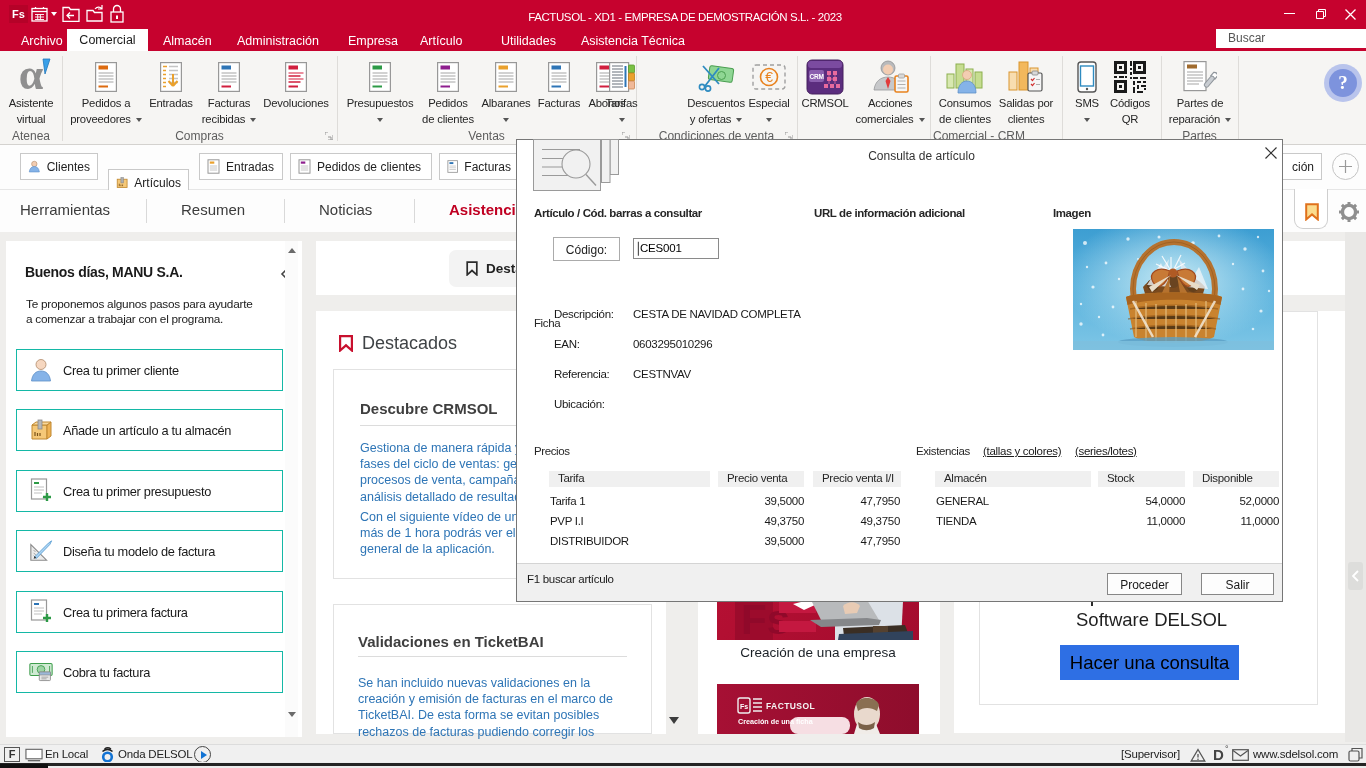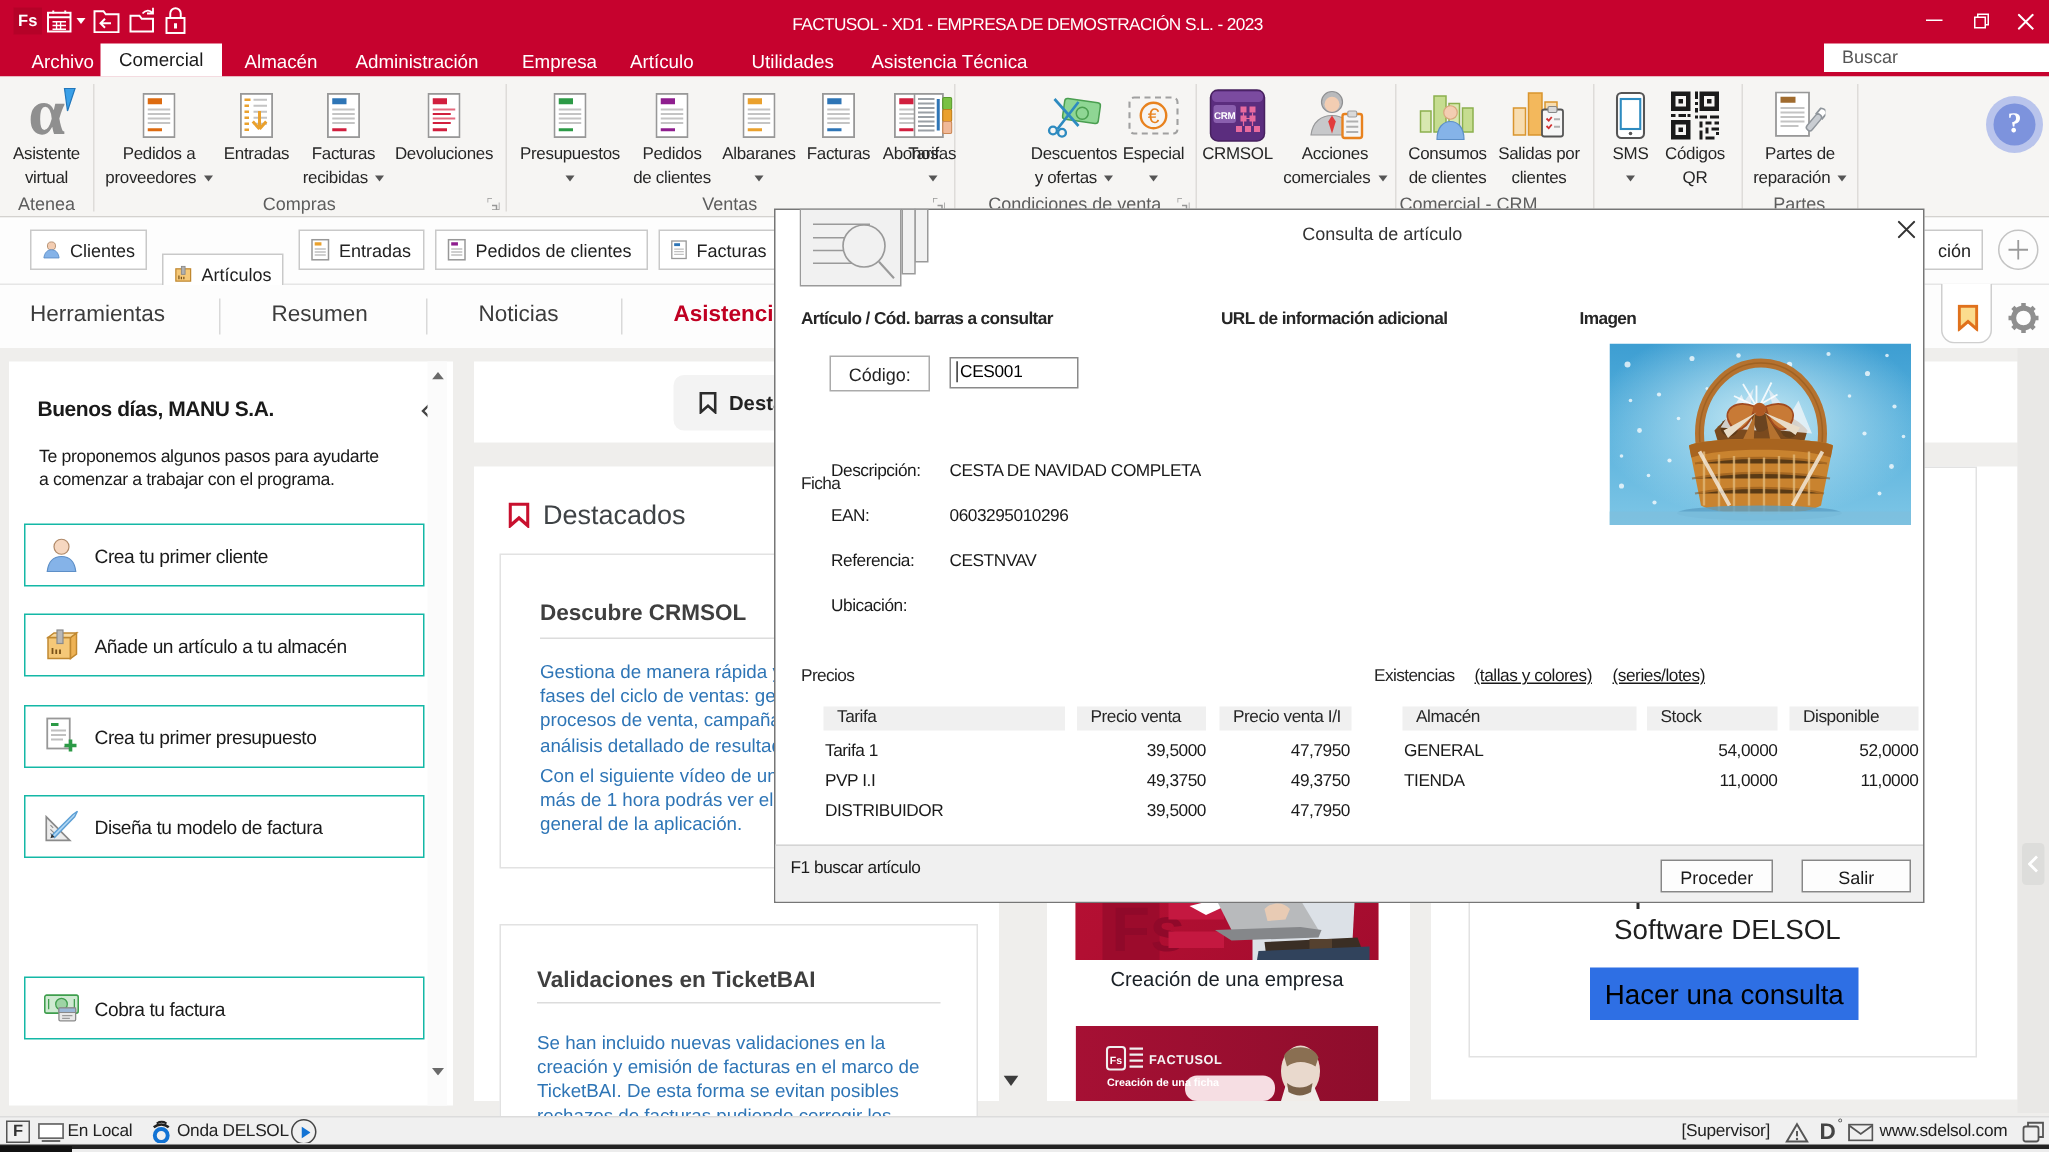--- a/index.html
+++ b/index.html
@@ -471,20 +471,31 @@
         <span class="sic">
           <svg width="26" height="26" viewBox="0 0 26 26">
             <path d="M2 23V6l17 17z" fill="#ececec" stroke="#8a8a8a" stroke-width="1.2"></path>
             <path d="M5 18l2 2m-2-5l3 3m-3-6l2 2" stroke="#8a8a8a" stroke-width="0.8"></path>
             <path d="M6 19.5L21 4.5l3.5-2.5-2 4L8 21z" fill="#aed6f4" stroke="#5d9fd4" stroke-width="1"></path>
             <path d="M5 21.5l1-3 2 2z" fill="#333"></path>
           </svg>
         </span>
         <span class="t">Diseña tu modelo de factura</span>
       </div>
+    <div class="stepcard" style="top:350px;">
+        <span class="sic">
+          <svg width="24" height="26" viewBox="0 0 24 26">
+            <rect x="2.5" y="1" width="15" height="20" fill="#fff" stroke="#989898" stroke-width="1.2"></rect>
+            <path d="M5 5h5" stroke="#2e75b6" stroke-width="2"></path>
+            <path d="M5 9h10M5 12h10M5 15h8" stroke="#c0c0c0" stroke-width="1.2"></path>
+            <path d="M18 15v8M14 19h8" stroke="#2c9a46" stroke-width="2.4"></path>
+          </svg>
+        </span>
+        <span class="t">Crea tu primera factura</span>
+      </div>
     <div class="stepcard" style="top:410px;">
         <span class="sic">
           <svg width="28" height="24" viewBox="0 0 28 24">
             <rect x="1" y="2" width="26" height="14" rx="1.5" fill="#cfead2" stroke="#3f9e4d" stroke-width="1.2"></rect>
             <circle cx="14" cy="9" r="4.5" fill="#9ed4a5" stroke="#3f9e4d" stroke-width="1"></circle>
             <path d="M4 5v8M24 5v8" stroke="#3f9e4d" stroke-width="1"></path>
             <rect x="12" y="12" width="13" height="10" rx="1" fill="#e8e8e8" stroke="#8a8a8a" stroke-width="1"></rect>
             <rect x="12" y="12" width="13" height="3.5" fill="#9bb8d8" stroke="#8a8a8a" stroke-width="0.8"></rect>
             <path d="M14.5 18h8M14.5 20h6" stroke="#9a9a9a" stroke-width="1"></path>
           </svg>
@@ -518,21 +529,21 @@
     </svg>
   <span style="position:absolute;left:362px;top:101px;font-size:18px;color:#3f4346;">Destacados</span>
 
   <div style="position:absolute;left:17px;top:137px;margin-left:316px;width:319px;height:210px;border:1px solid #e2e2e2;background:#fff;">
     <span class="cardtitle" style="position:absolute;left:26px;top:30px;">Descubre CRMSOL</span>
     <div style="position:absolute;left:26px;top:55px;width:266px;height:1px;background:#dcdcdc;"></div>
     <div class="bluetext" style="position:absolute;left:26px;top:70px;width:320px;white-space:nowrap;overflow:hidden;">Gestiona de manera rápida y sencilla<br>fases del ciclo de ventas: gestión de<br>procesos de venta, campañas de mark<br>análisis detallado de resultados.</div>
     <div class="bluetext" style="position:absolute;left:26px;top:139px;width:320px;white-space:nowrap;overflow:hidden;">Con el siguiente vídeo de una duració<br>más de 1 hora podrás ver el funciona<br>general de la aplicación.</div>
   </div>
 
-  <div style="position:absolute;left:17px;top:372px;margin-left:316px;width:319px;height:130px;border:1px solid #e2e2e2;background:#fff;margin-top:12px;">
+  <div style="position:absolute;left:17px;top:372px;margin-left:316px;width:319px;height:130px;border:1px solid #e2e2e2;background:#fff;">
     <span class="cardtitle" style="position:absolute;left:24px;top:28px;">Validaciones en TicketBAI</span>
     <div style="position:absolute;left:24px;top:51px;width:269px;height:1px;background:#dcdcdc;"></div>
     <div class="bluetext" style="position:absolute;left:24px;top:70px;width:300px;white-space:nowrap;">Se han incluido nuevas validaciones en la<br>creación y emisión de facturas en el marco de<br>TicketBAI. De esta forma se evitan posibles<br>rechazos de facturas pudiendo corregir los</div>
   </div>
   <svg style="position:absolute;left:669px;top:485px;" width="10" height="7" viewBox="0 0 10 7">
       <path d="M0 0l5 7 5-7z" fill="#3c3c3c"></path>
     </svg>
 
   <div style="position:absolute;left:717px;top:200px;width:202px;height:208px;background:#b5102f;overflow:hidden;">
     <svg width="202" height="208" viewBox="0 0 202 208">

